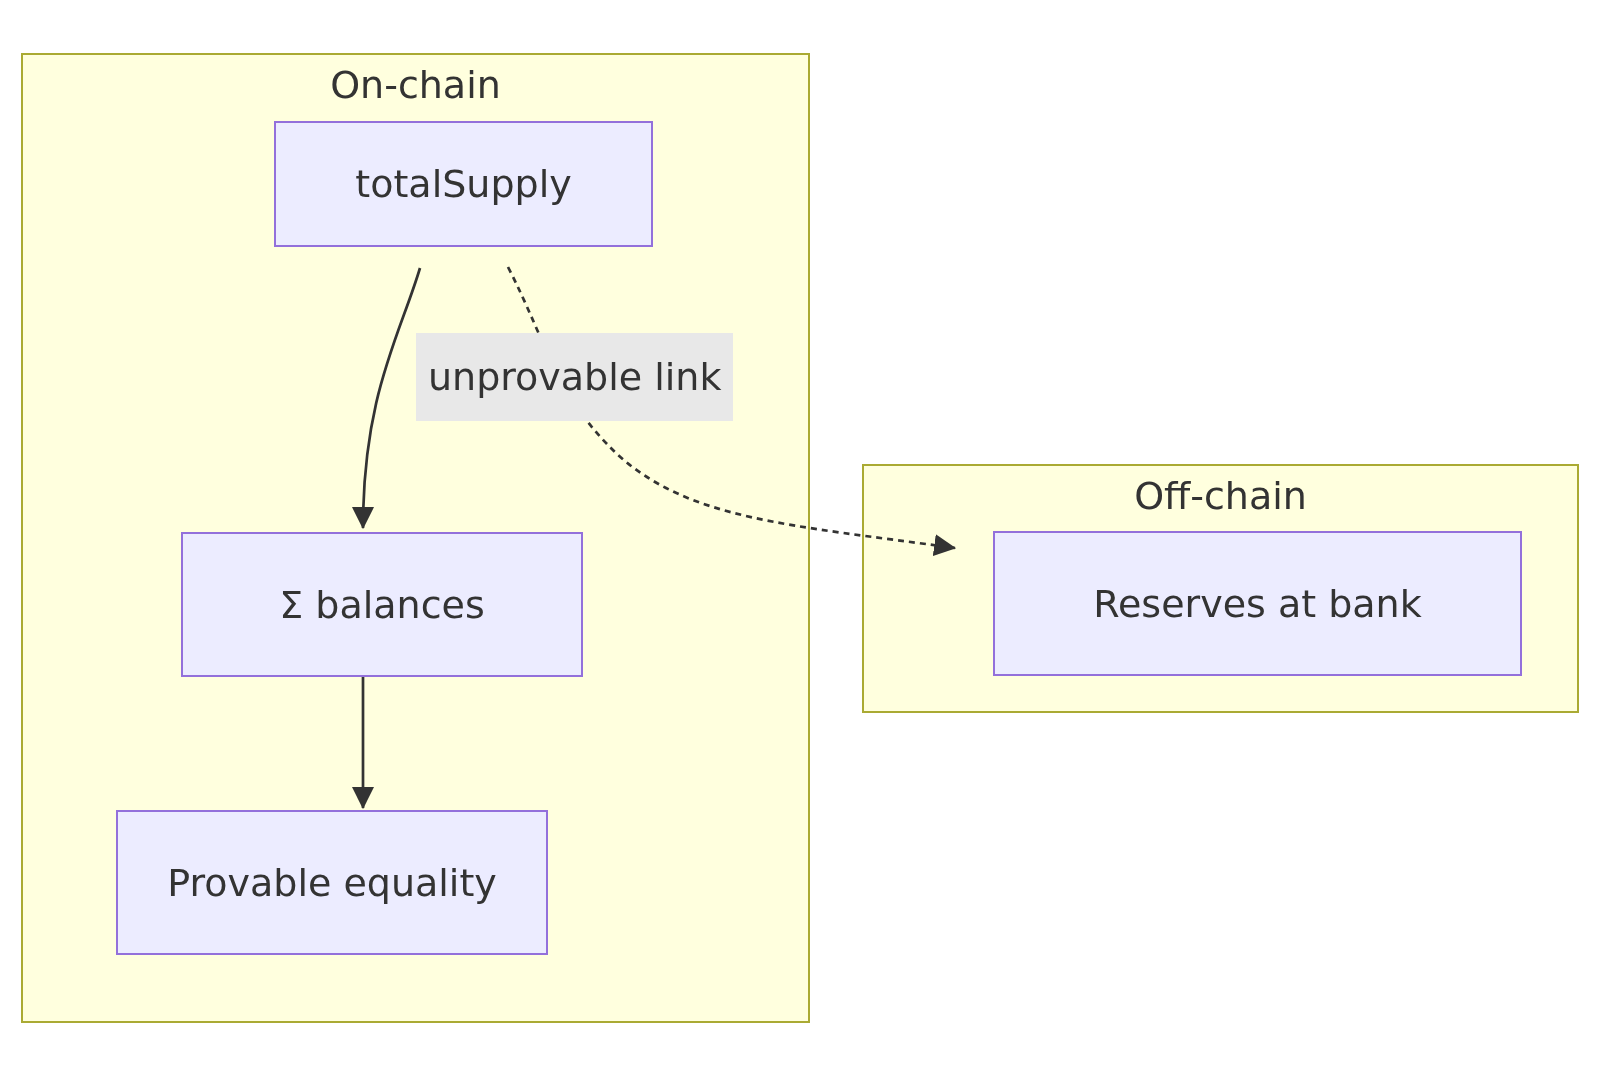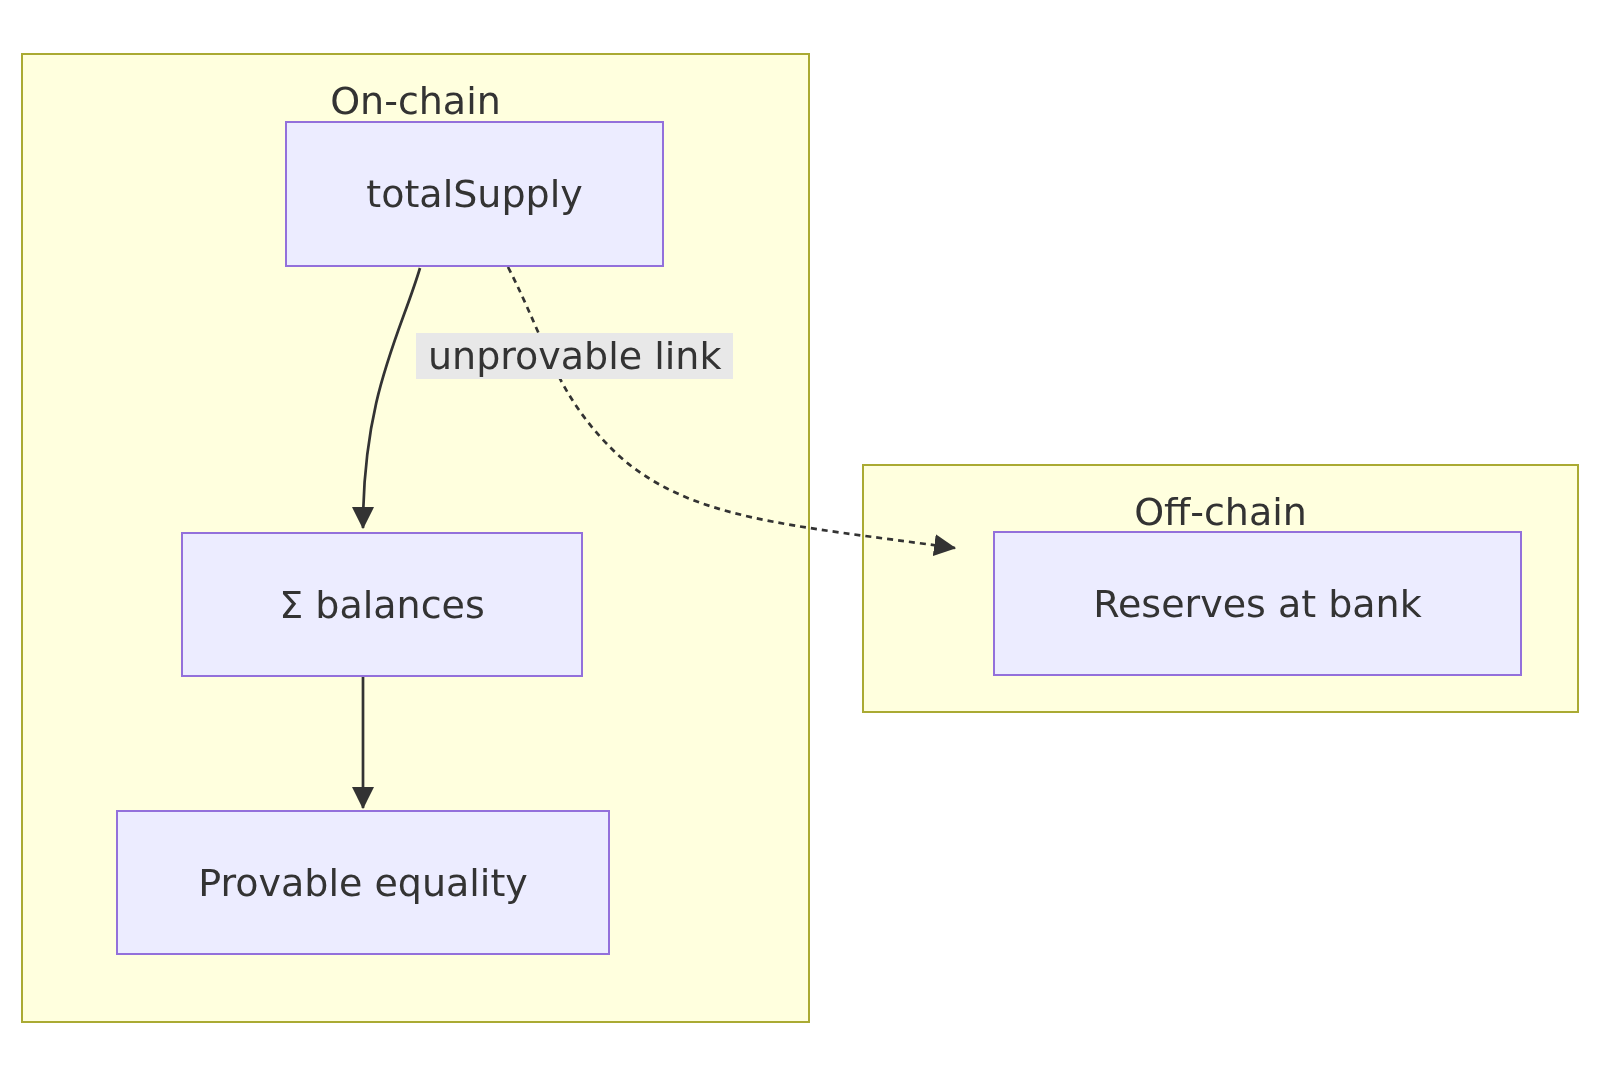--- a/index.html
+++ b/index.html
@@ -17,21 +17,21 @@
     color: var(--text, #333333);
   }
   .cluster {
     position: absolute;
     background: var(--cluster-fill, #ffffde);
     border: 2.5px solid var(--cluster-border, #aaaa33);
     box-sizing: border-box;
     z-index: 1;
   }
   .cluster-title {
-    margin-top: 24px;
+    margin-top: 8px;
     text-align: center;
     font-size: 38px;
     color: var(--text, #333333);
   }
   .edges-layer {
     position: absolute;
     left: 0;
     top: 0;
     z-index: 2;
   }
@@ -56,32 +56,32 @@
     align-items: center;
     justify-content: center;
     font-size: 38px;
     color: var(--text, #333333);
     z-index: 3;
     text-align: center;
   }
   .edge-label {
     position: absolute;
     background: var(--edge-label-bg, #e8e8e8);
-    padding: 1px 12px;
+    padding: 22px 12px;
     font-size: 38px;
     color: var(--text, #333333);
     z-index: 4;
     white-space: nowrap;
   }
   
   #cluster-on-chain  { left: 21px;  top: 53px;  width: 789px; height: 970px; }
   #cluster-off-chain { left: 862px; top: 464px; width: 717px; height: 249px; }
-  #node-total-supply      { left: 285px; top: 121px; width: 379px; height: 146px; text-align: right; }
+  #node-total-supply      { left: 274px; top: 121px; width: 379px; height: 126px; text-align: right; }
   #node-sum-balances      { left: 181px; top: 532px; width: 402px; height: 145px; }
-  #node-provable-equality { left: 116px; top: 810px; width: 494px; height: 145px; }
+  #node-provable-equality { left: 116px; top: 810px; width: 432px; height: 145px; }
   #node-reserves-at-bank  { left: 956px; top: 531px; width: 529px; height: 145px; margin-left: 37px; }
   #edge-label-unprovable  { left: 416px; top: 333px; }
 </style>
 </head>
 <body>
 
 <div class="canvas">
 
   <div class="cluster" id="cluster-on-chain">
     <div class="cluster-title">On-chain</div>

